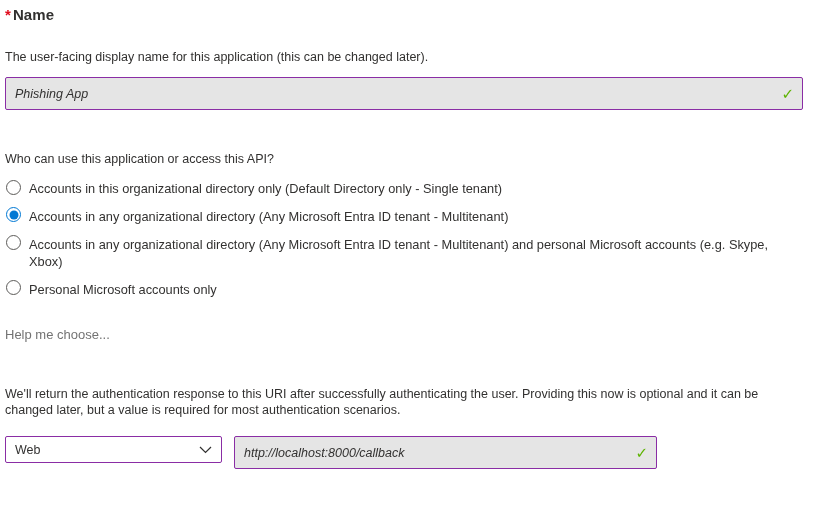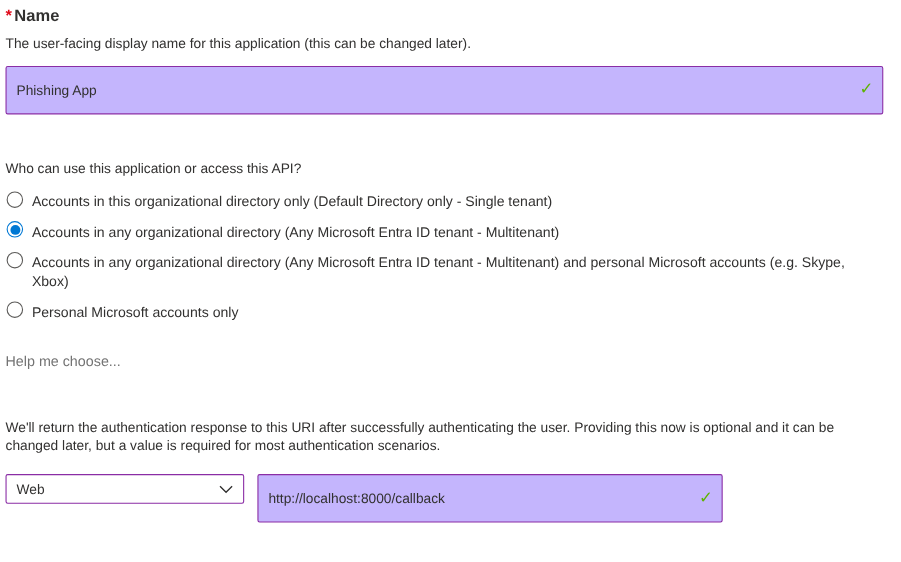--- a/index.html
+++ b/index.html
@@ -9,45 +9,46 @@
     height: 511px;
     font-family: "Liberation Sans", "DejaVu Sans", sans-serif;
     color: #323130;
     overflow: hidden;
   }
   .page { padding: 6px 16px 0 5px; }
 
   .field-label {
     font-size: 15px;
     font-weight: 600;
-    margin-bottom: 9px;
+    margin-bottom: 26px;
     letter-spacing: 0.1px;
   }
   .req { color: #e00b1c; font-weight: 600; margin-right: 2px; }
 
   .desc {
     font-size: 12.5px;
     line-height: 1.3;
     color: #323130;
     margin-bottom: 12px;
   }
 
   .input-wrap { position: relative; }
   .input-wrap.full { width: 798px; margin-bottom: 41px; }
   .text-input {
     width: 100%;
-    height: 44px;
+    height: 33px;
     border: 1px solid #8a2da5;
     border-radius: 2px;
     padding: 0 28px 0 9px;
     font-family: "Liberation Sans", "DejaVu Sans", sans-serif;
     font-size: 12.5px;
     color: #323130;
     outline: none;
-    background: #c4b5fd;
+    background: #e5e5e5;
+    font-style: italic;
   }
   .check {
     position: absolute;
     right: 9px;
     top: 50%;
     transform: translateY(-54%);
     color: #5db300;
     font-size: 15px;
     line-height: 1;
     pointer-events: none;

